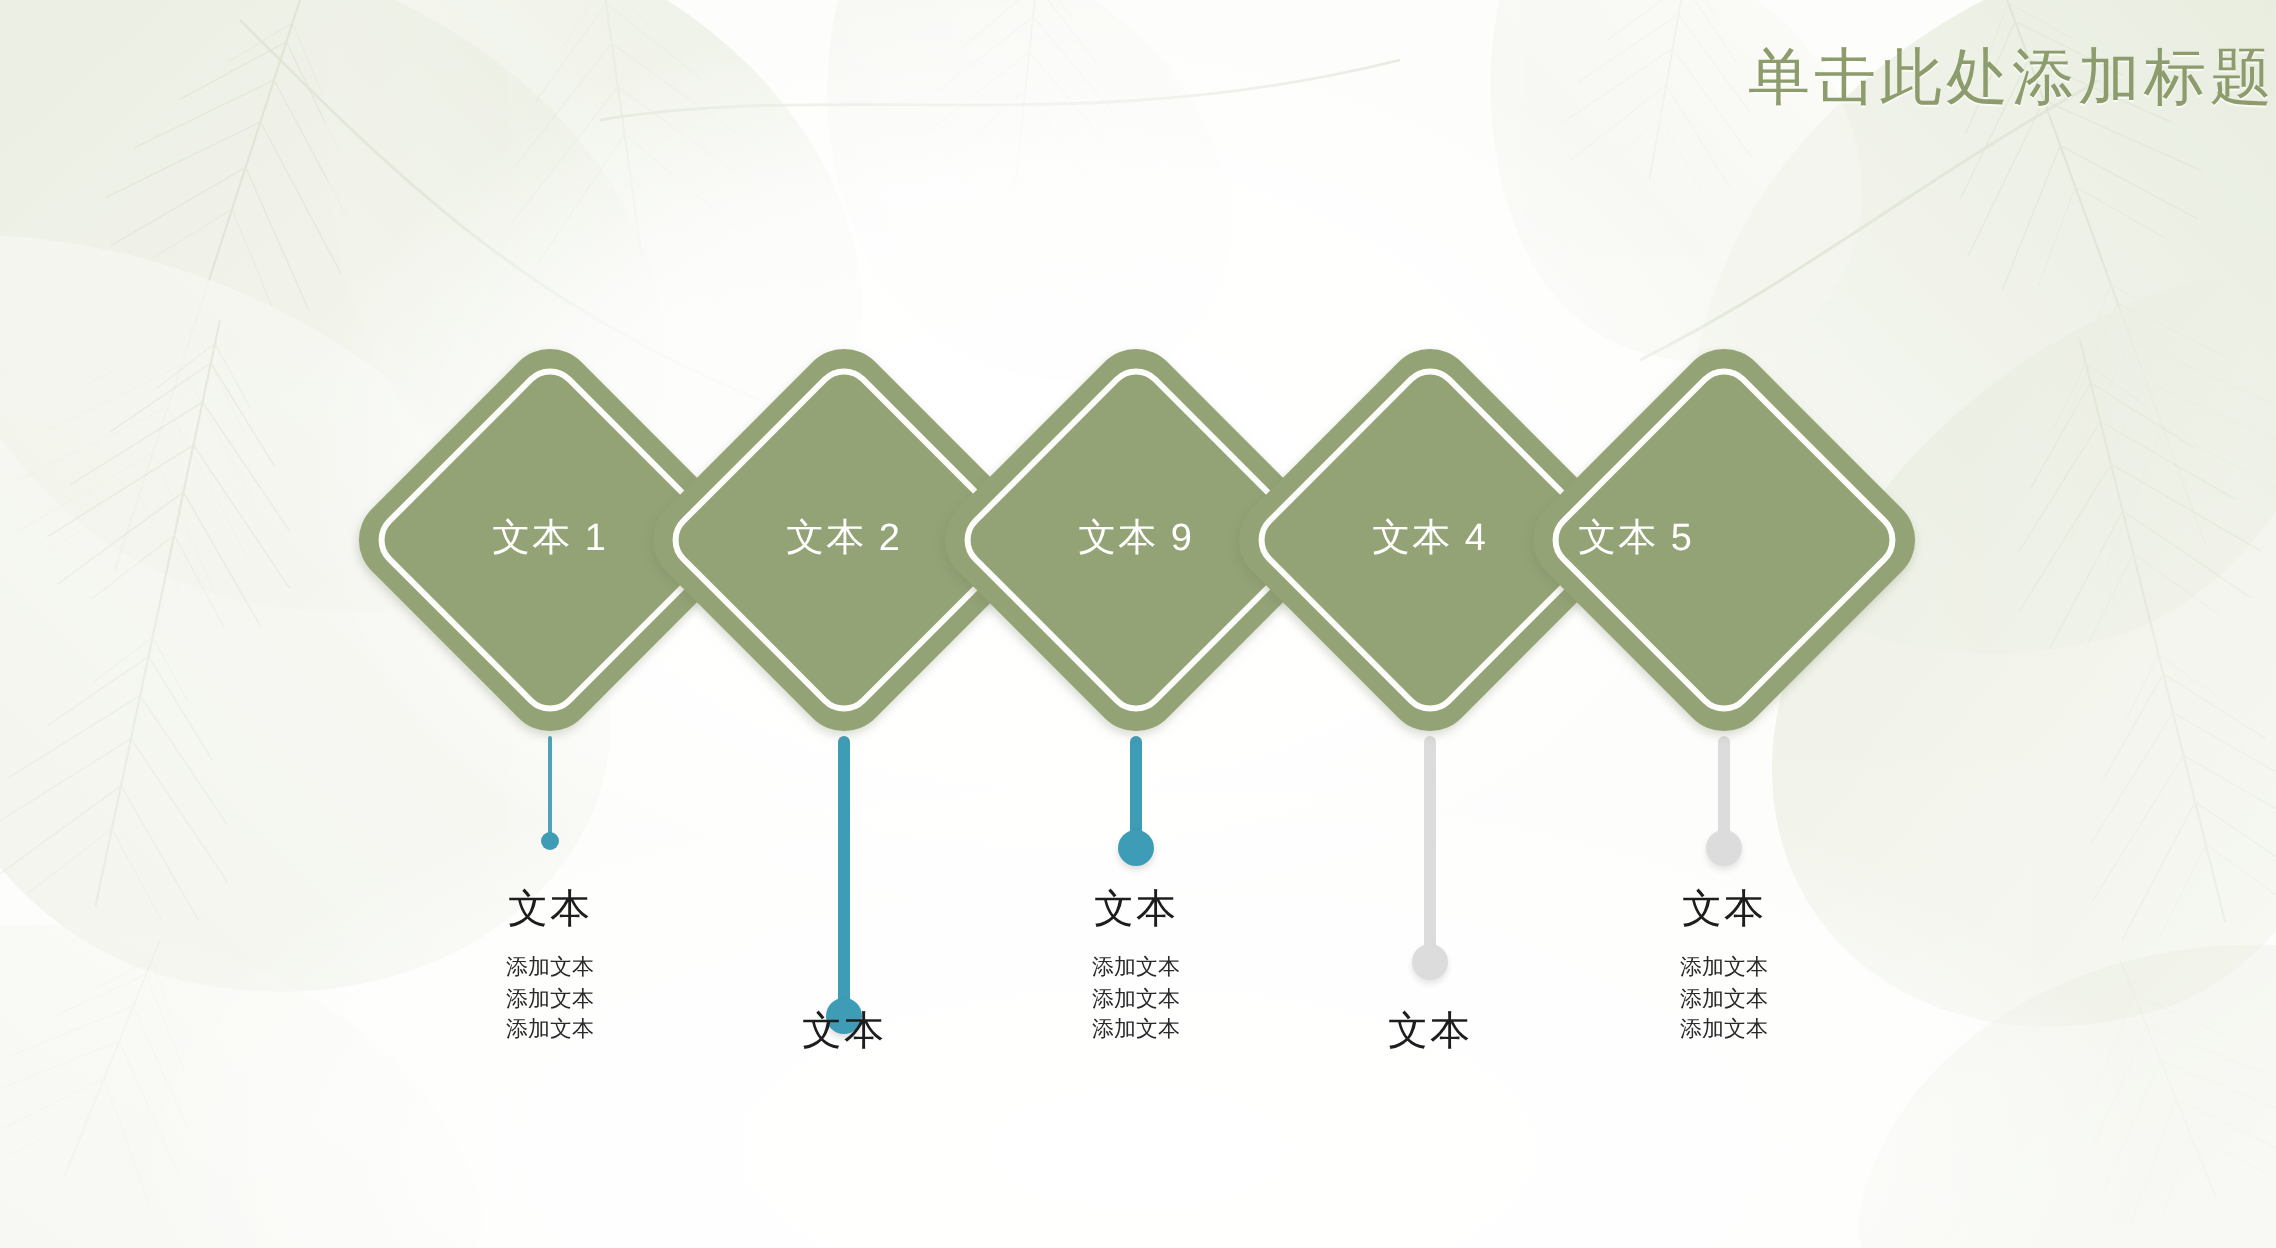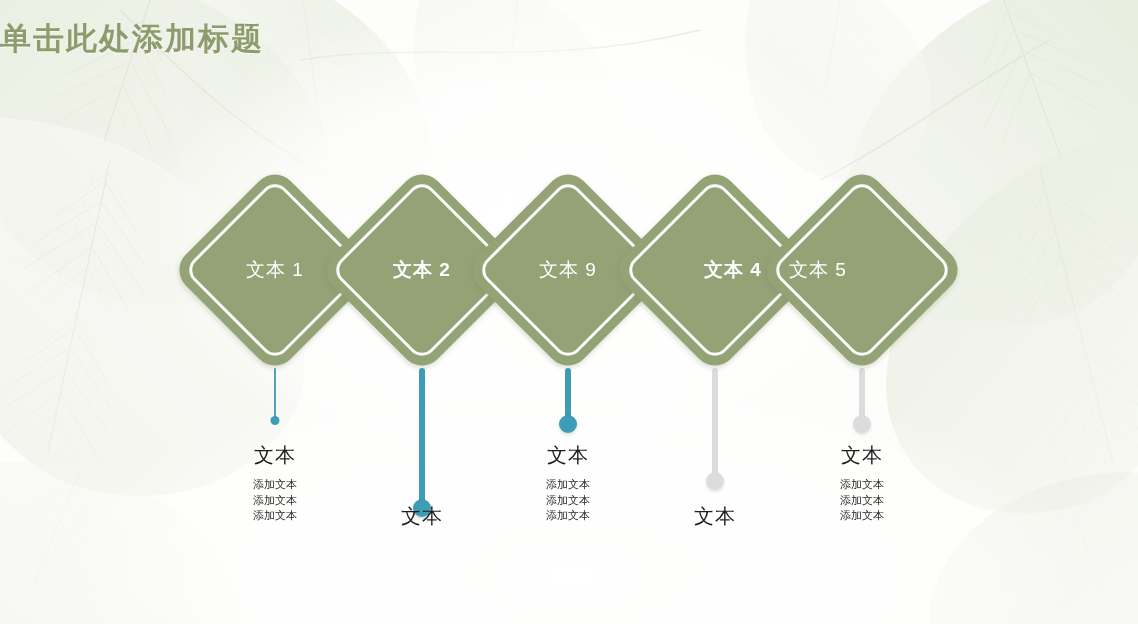--- a/index.html
+++ b/index.html
@@ -37,23 +37,23 @@
       radial-gradient(ellipse 640px 260px at 50% 92%, rgba(255,255,255,0.95) 0%, rgba(255,255,255,0.60) 55%, rgba(255,255,255,0) 80%);
   }
 
   
   #title {
     position: absolute;
     left: 0;
     right: 0;
     top: 18px;
     z-index: 6;
-    text-align: left;
+    text-align: right;
     font-size: 31px;
-    font-weight: bold;
+    font-weight: normal;
     letter-spacing: 2px;
     color: #8d9c6d;
     text-shadow: 0 1px 0 rgba(255,255,255,0.65);
   }
 
   
   #diamond-row {
     position: absolute;
     left: 0;
     top: 0;
@@ -276,23 +276,23 @@
   </div>
 
   <div id="diamond-row">
     <div class="diamond" style="left:201px;"></div>
     <div class="diamond" style="left:348px;"></div>
     <div class="diamond" style="left:494px;"></div>
     <div class="diamond" style="left:641px;"></div>
     <div class="diamond" style="left:788px;"></div>
 
     <div class="diamond-label" style="left:201px;">文本 1</div>
-    <div class="diamond-label" style="left:348px;font-weight:bold;">文本 2</div>
+    <div class="diamond-label" style="left:348px;">文本 2</div>
     <div class="diamond-label" style="left:494px;">文本 9</div>
-    <div class="diamond-label" style="left:659px;font-weight:bold;">文本 4</div>
+    <div class="diamond-label" style="left:641px;">文本 4</div>
     <div class="diamond-label" style="left:744px;">文本 5</div>
   </div>
 
   <div class="col" style="left:175px; top:444px;">
     <div class="col-head">文本</div>
     <div class="col-lines">
       <div>添加文本</div>
       <div>添加文本</div>
       <div>添加文本</div>
     </div>

